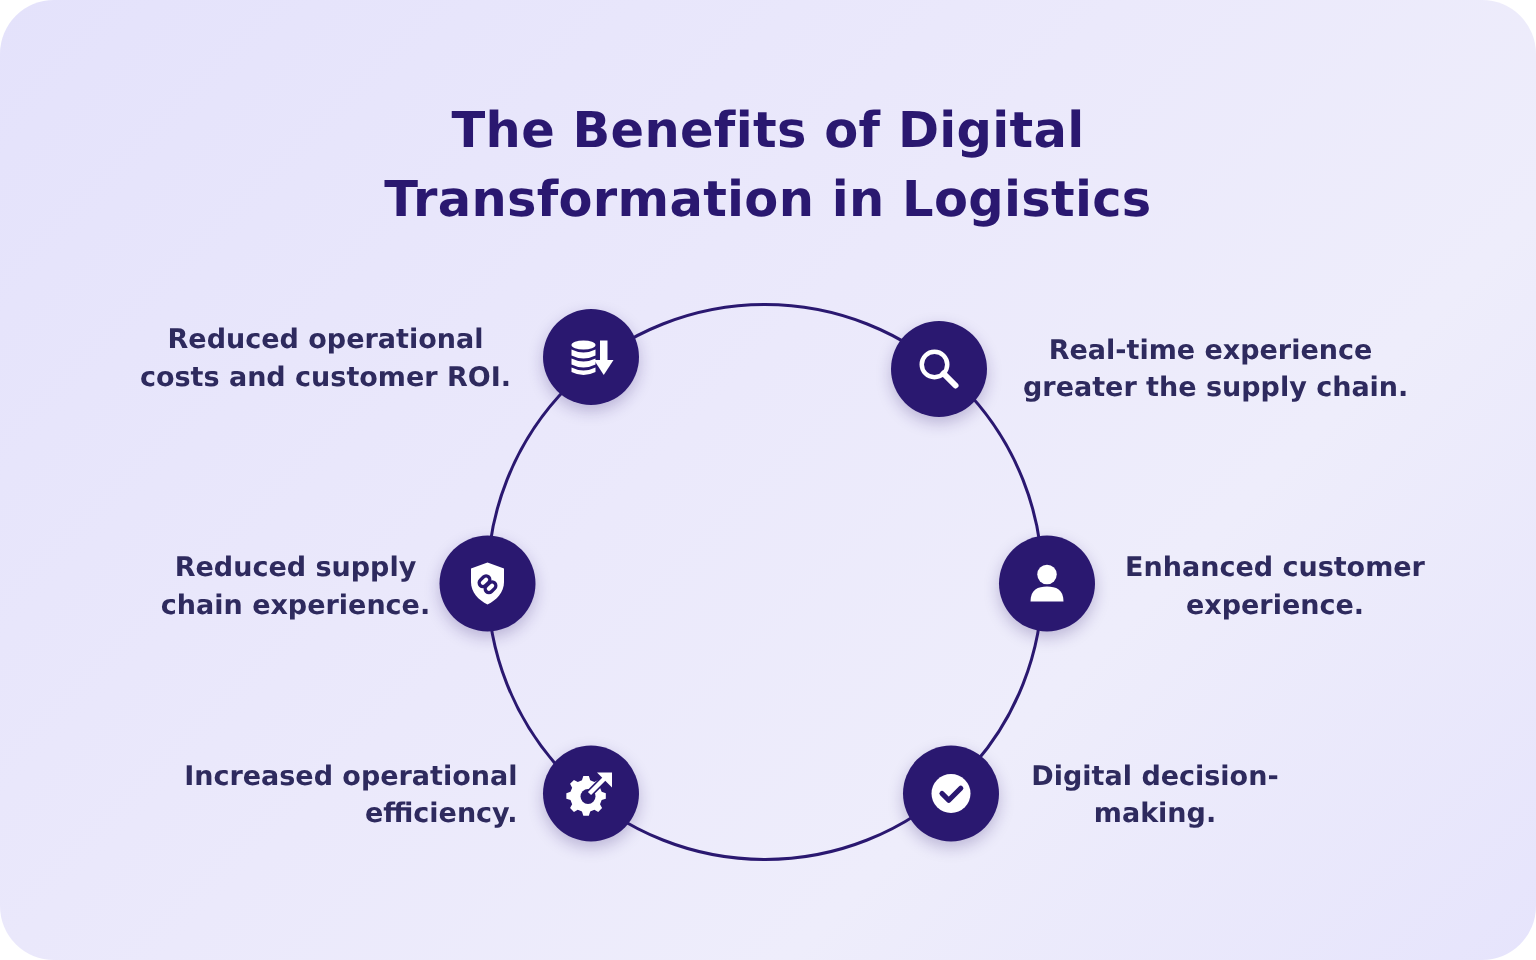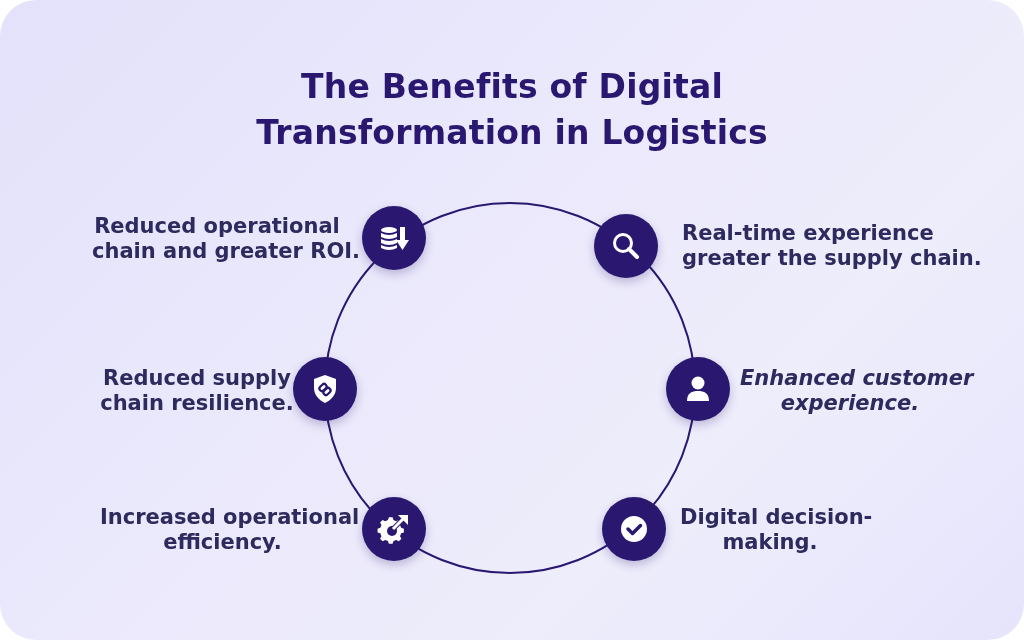--- a/index.html
+++ b/index.html
@@ -8,21 +8,21 @@
     .card { position: absolute; left: 0; top: 0; width: 1024px; height: 640px;
       border-radius: 36px;
       background: linear-gradient(135deg, #e4e2fb 0%, #ebe9fb 45%, #eeedfb 70%, #e6e4fc 100%); }
     .title { position: absolute; left: 0; width: 1024px; top: 64px; text-align: center;
       color: #2a1870; font-weight: bold; font-size: 33px; line-height: 46px; letter-spacing: 0.2px; }
     .ring { position: absolute; left: 0; top: 0; }
     .node { position: absolute; width: 64px; height: 64px; border-radius: 50%;
       background: #2a1870; box-shadow: 0 4px 10px rgba(42,24,112,0.25);
       display: flex; align-items: center; justify-content: center; }
     .node svg { width: 34px; height: 34px; }
-    .label { position: absolute; color: #2e2a5e; font-weight: bold; font-size: 21px;
+    .label { position: absolute; color: #2e2a5e; font-weight: bold; font-size: 18px;
       line-height: 25px; text-align: center; white-space: nowrap; }
   </style>
 </head>
 <body>
 
 <div class="card">
 
   <div class="title">
     <div>The Benefits of Digital</div>
     <div>Transformation in Logistics</div>
@@ -39,21 +39,21 @@
         <path d="M4 12 q8 4 16 0 v4 q-8 4 -16 0z"></path>
         <path d="M4 18 q8 4 16 0 v4 q-8 4 -16 0z"></path>
         <path d="M4 24 q8 4 16 0 v3 q-8 4 -16 0z"></path>
         <rect x="23" y="6" width="5" height="15"></rect>
         <polygon points="19,19 32,19 25.5,29"></polygon>
       </g>
     </svg>
   </div>
   <div class="label" style="left:92px; top:214px; width:250px;">
     <div>Reduced operational</div>
-    <div>chain and greater ROI.</div>
+    <div>costs and customer ROI.</div>
   </div>
 
   <div class="node" style="left:594px; top:214px;">
     <svg viewBox="0 0 34 34">
       <circle cx="14" cy="14" r="8.5" fill="none" stroke="#fff" stroke-width="3"></circle>
       <line x1="20" y1="20" x2="28" y2="28" stroke="#fff" stroke-width="4" stroke-linecap="round"></line>
     </svg>
   </div>
   <div class="label" style="left:682px; top:221px; width:250px;">
     <div>Real-time experience</div>
@@ -64,46 +64,46 @@
     <svg viewBox="0 0 34 34">
       <path d="M17 3 L28 7 V16 C28 23 23 28 17 31 C11 28 6 23 6 16 V7 Z" fill="#fff"></path>
       <g fill="none" stroke="#2a1870" stroke-width="2.2">
         <rect x="11" y="13" width="8" height="5" rx="2.5" transform="rotate(-45 15 15.5)"></rect>
         <rect x="15" y="17" width="8" height="5" rx="2.5" transform="rotate(-45 19 19.5)"></rect>
       </g>
     </svg>
   </div>
   <div class="label" style="left:92px; top:366px; width:210px;">
     <div>Reduced supply</div>
-    <div>chain resilience.</div>
+    <div>chain experience.</div>
   </div>
 
   <div class="node" style="left:666px; top:357px;">
     <svg viewBox="0 0 34 34">
       <circle cx="17" cy="11" r="6.5" fill="#fff"></circle>
       <path d="M6 29 C6 21 11 19 17 19 C23 19 28 21 28 29 Z" fill="#fff"></path>
     </svg>
   </div>
-  <div class="label" style="left:740px; top:366px; width:220px;font-style:italic;">
+  <div class="label" style="left:740px; top:366px; width:220px;">
     <div>Enhanced customer</div>
     <div>experience.</div>
   </div>
 
   <div class="node" style="left:362px; top:497px;">
     <svg viewBox="0 0 34 34">
       <g fill="#fff">
         <path d="M14 8 h4 l1 3 l3 1.3 l2.8-1.5 l2.8 2.8 l-1.5 2.8 l1.2 3 l3 1 v4 l-3 1 l-1.2 3 l1.5 2.8 l-2.8 2.8 l-2.8-1.5 l-3 1.2 l-1 3 h-4 l-1-3 l-3-1.2 l-2.8 1.5 l-2.8-2.8 l1.5-2.8 l-1.2-3 l-3-1 v-4 l3-1 l1.2-3 l-1.5-2.8 l2.8-2.8 l2.8 1.5 l3-1.3 z" transform="translate(-1 -2) scale(0.92)"></path>
       </g>
       <circle cx="15" cy="19" r="5" fill="#2a1870"></circle>
       <line x1="16" y1="17" x2="27" y2="6" stroke="#2a1870" stroke-width="5"></line>
       <line x1="16" y1="17" x2="26" y2="7" stroke="#fff" stroke-width="3"></line>
       <polygon points="21,3 31,3 31,13" fill="#fff"></polygon>
     </svg>
   </div>
-  <div class="label" style="left:100px; top:505px; width:245px;">
+  <div class="label" style="left:100px; top:505px; width:245px;text-align:right;">
     <div>Increased operational</div>
     <div>efficiency.</div>
   </div>
 
   <div class="node" style="left:602px; top:497px;">
     <svg viewBox="0 0 34 34">
       <circle cx="17" cy="17" r="13" fill="#fff"></circle>
       <polyline points="11,17 15.5,21.5 23.5,13.5" fill="none" stroke="#2a1870" stroke-width="3.5" stroke-linecap="round" stroke-linejoin="round"></polyline>
     </svg>
   </div>

